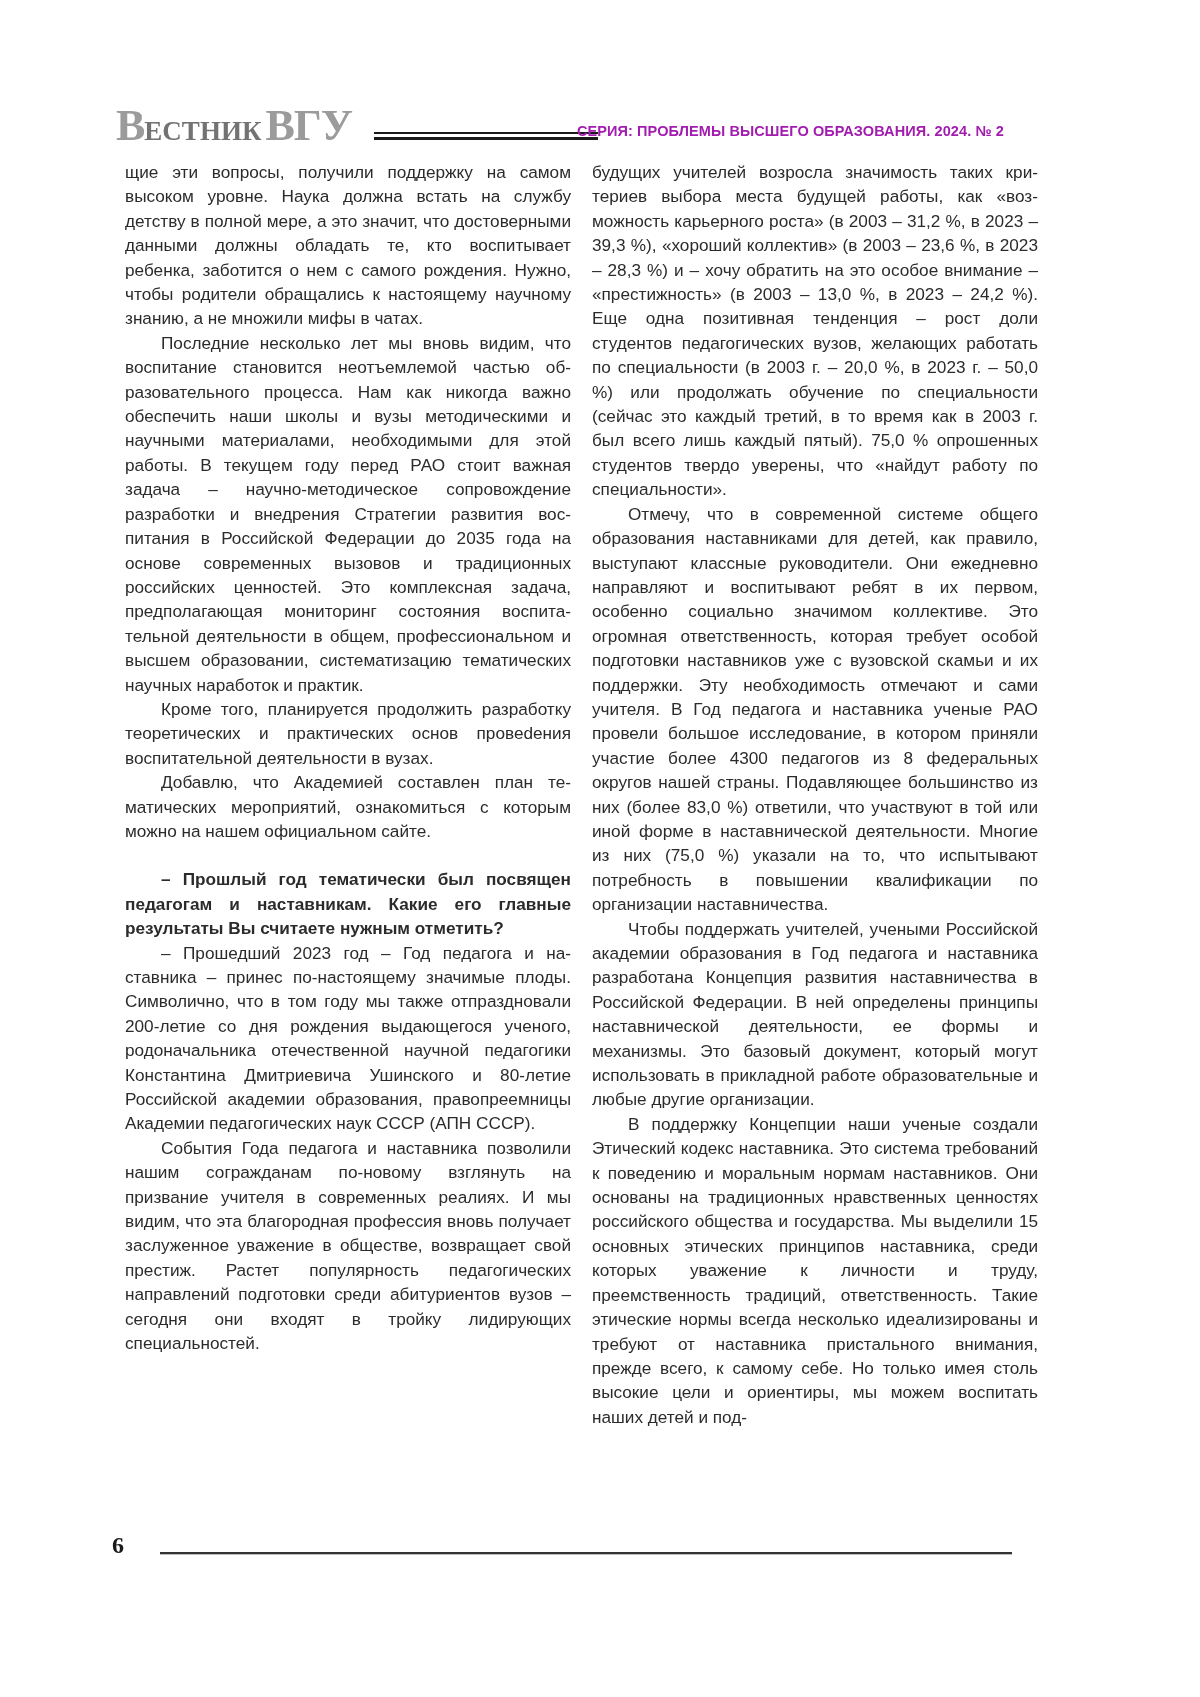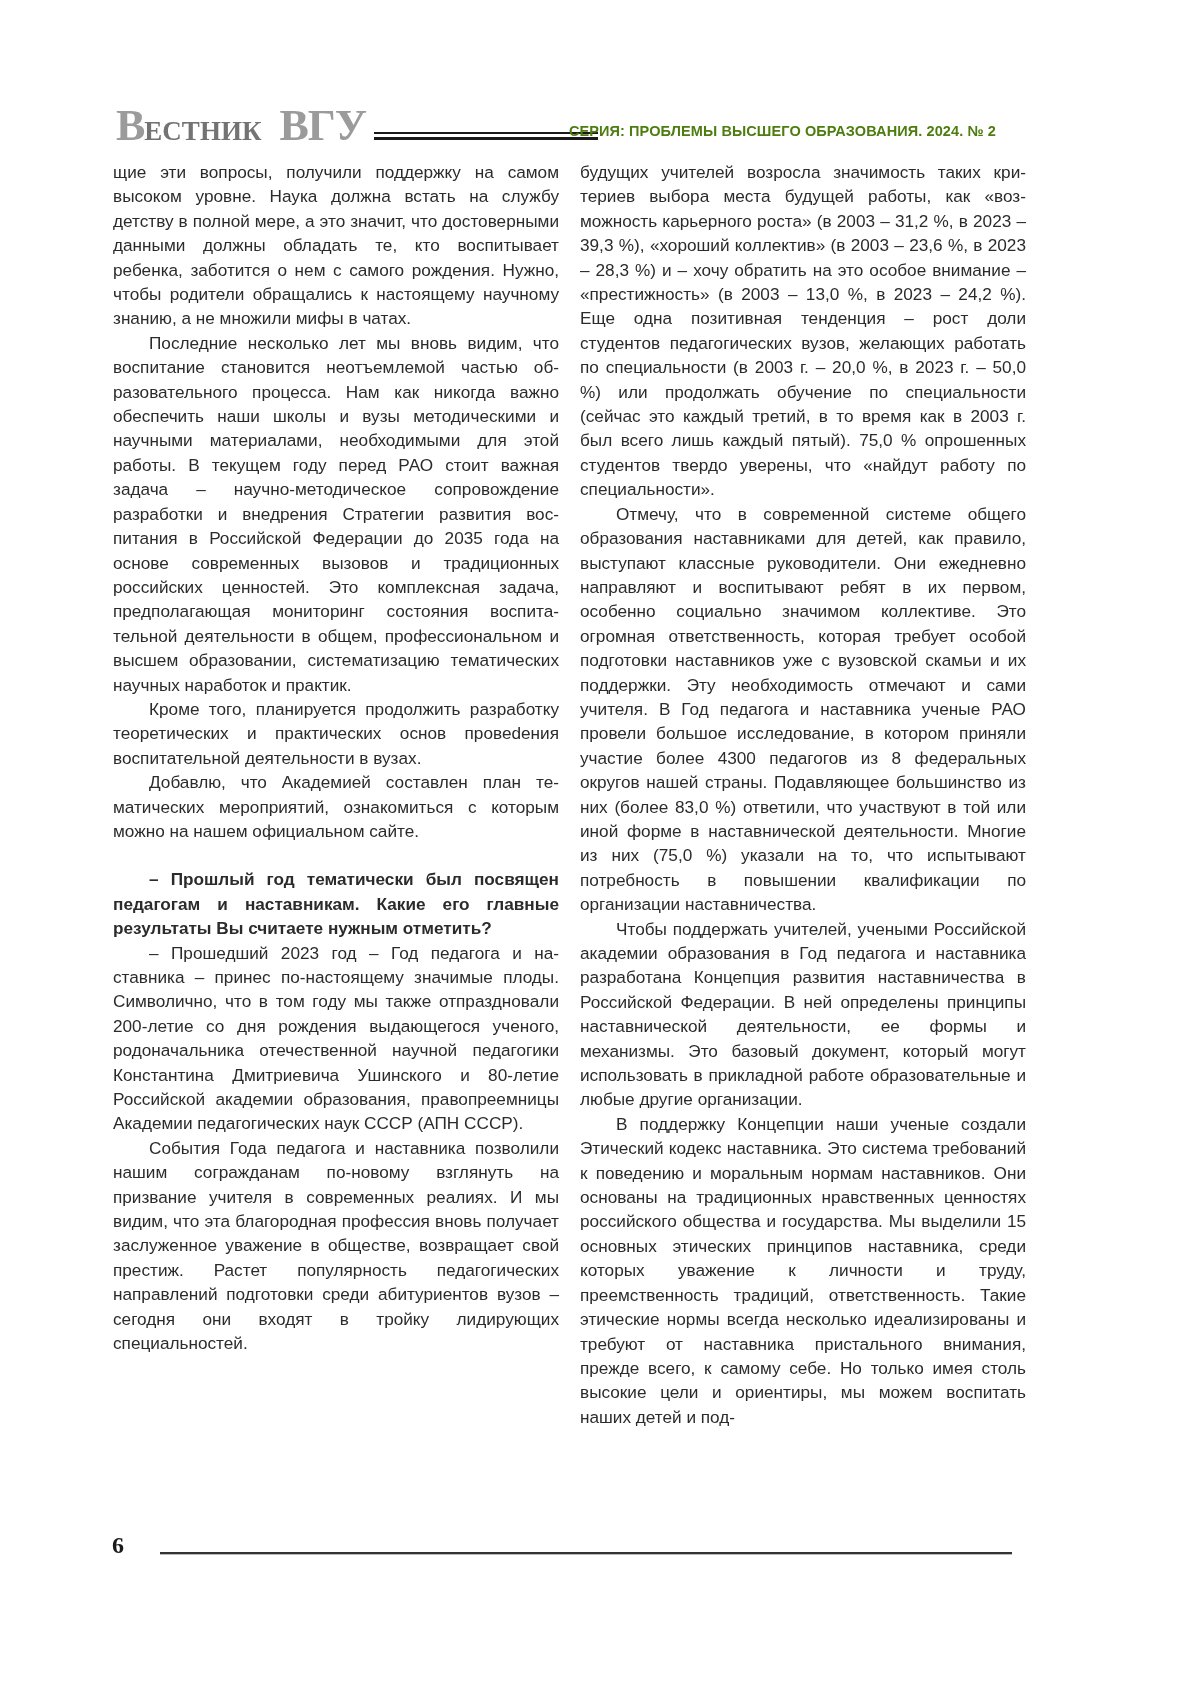--- a/index.html
+++ b/index.html
@@ -9,32 +9,32 @@
     }
     .header {
       position: absolute; left: 112px; top: 100px; width: 900px; height: 46px;
     }
     .logo {
       position: absolute; left: 4px; top: 0; height: 44px; white-space: nowrap;
       font-family: "Liberation Serif", serif; font-weight: bold;
     }
     .logo .big { font-size: 44px; color: #9b9b9b; letter-spacing: -1px; line-height: 44px; }
     .logo .small { font-size: 27px; color: #737373; letter-spacing: 0px; line-height: 44px; font-variant: normal; }
-    .logo .vgu { font-size: 44px; color: #9b9b9b; margin-left: 18px; letter-spacing: -1px; }
+    .logo .vgu { font-size: 44px; color: #9b9b9b; margin-left: 4px; letter-spacing: -1px; }
     .header-rule {
       position: absolute; left: 262px; top: 32px; width: 224px; height: 8px;
       border-top: 2px solid #1a1a1a; border-bottom: 3px solid #1a1a1a; box-sizing: border-box;
     }
     .series {
-      position: absolute; right: 16px; top: 23px; font-size: 14.5px; font-weight: bold;
-      color: #4d7c0f; white-space: nowrap; letter-spacing: 0.1px;
+      position: absolute; right: 8px; top: 23px; font-size: 14.5px; font-weight: bold;
+      color: #a21caf; white-space: nowrap; letter-spacing: 0.1px;
     }
     .col {
       position: absolute; top: 160px; width: 446px; font-size: 17.2px; line-height: 24.4px;
-      text-align: justify; hyphens: manual;
+      text-align: justify; hyphens: manual; margin-left: 12px;
     }
     .col.left { left: 113px; }
     .col.right { left: 580px; }
     .col p { margin: 0; text-indent: 36px; }
     .col p.cont { text-indent: 0; }
     .col p.q { font-weight: bold; margin-top: 24px; }
     .footer-num {
       position: absolute; left: 112px; top: 1532px; font-family: "Liberation Serif", serif;
       font-weight: bold; font-size: 24px; color: #1a1a1a;
     }

